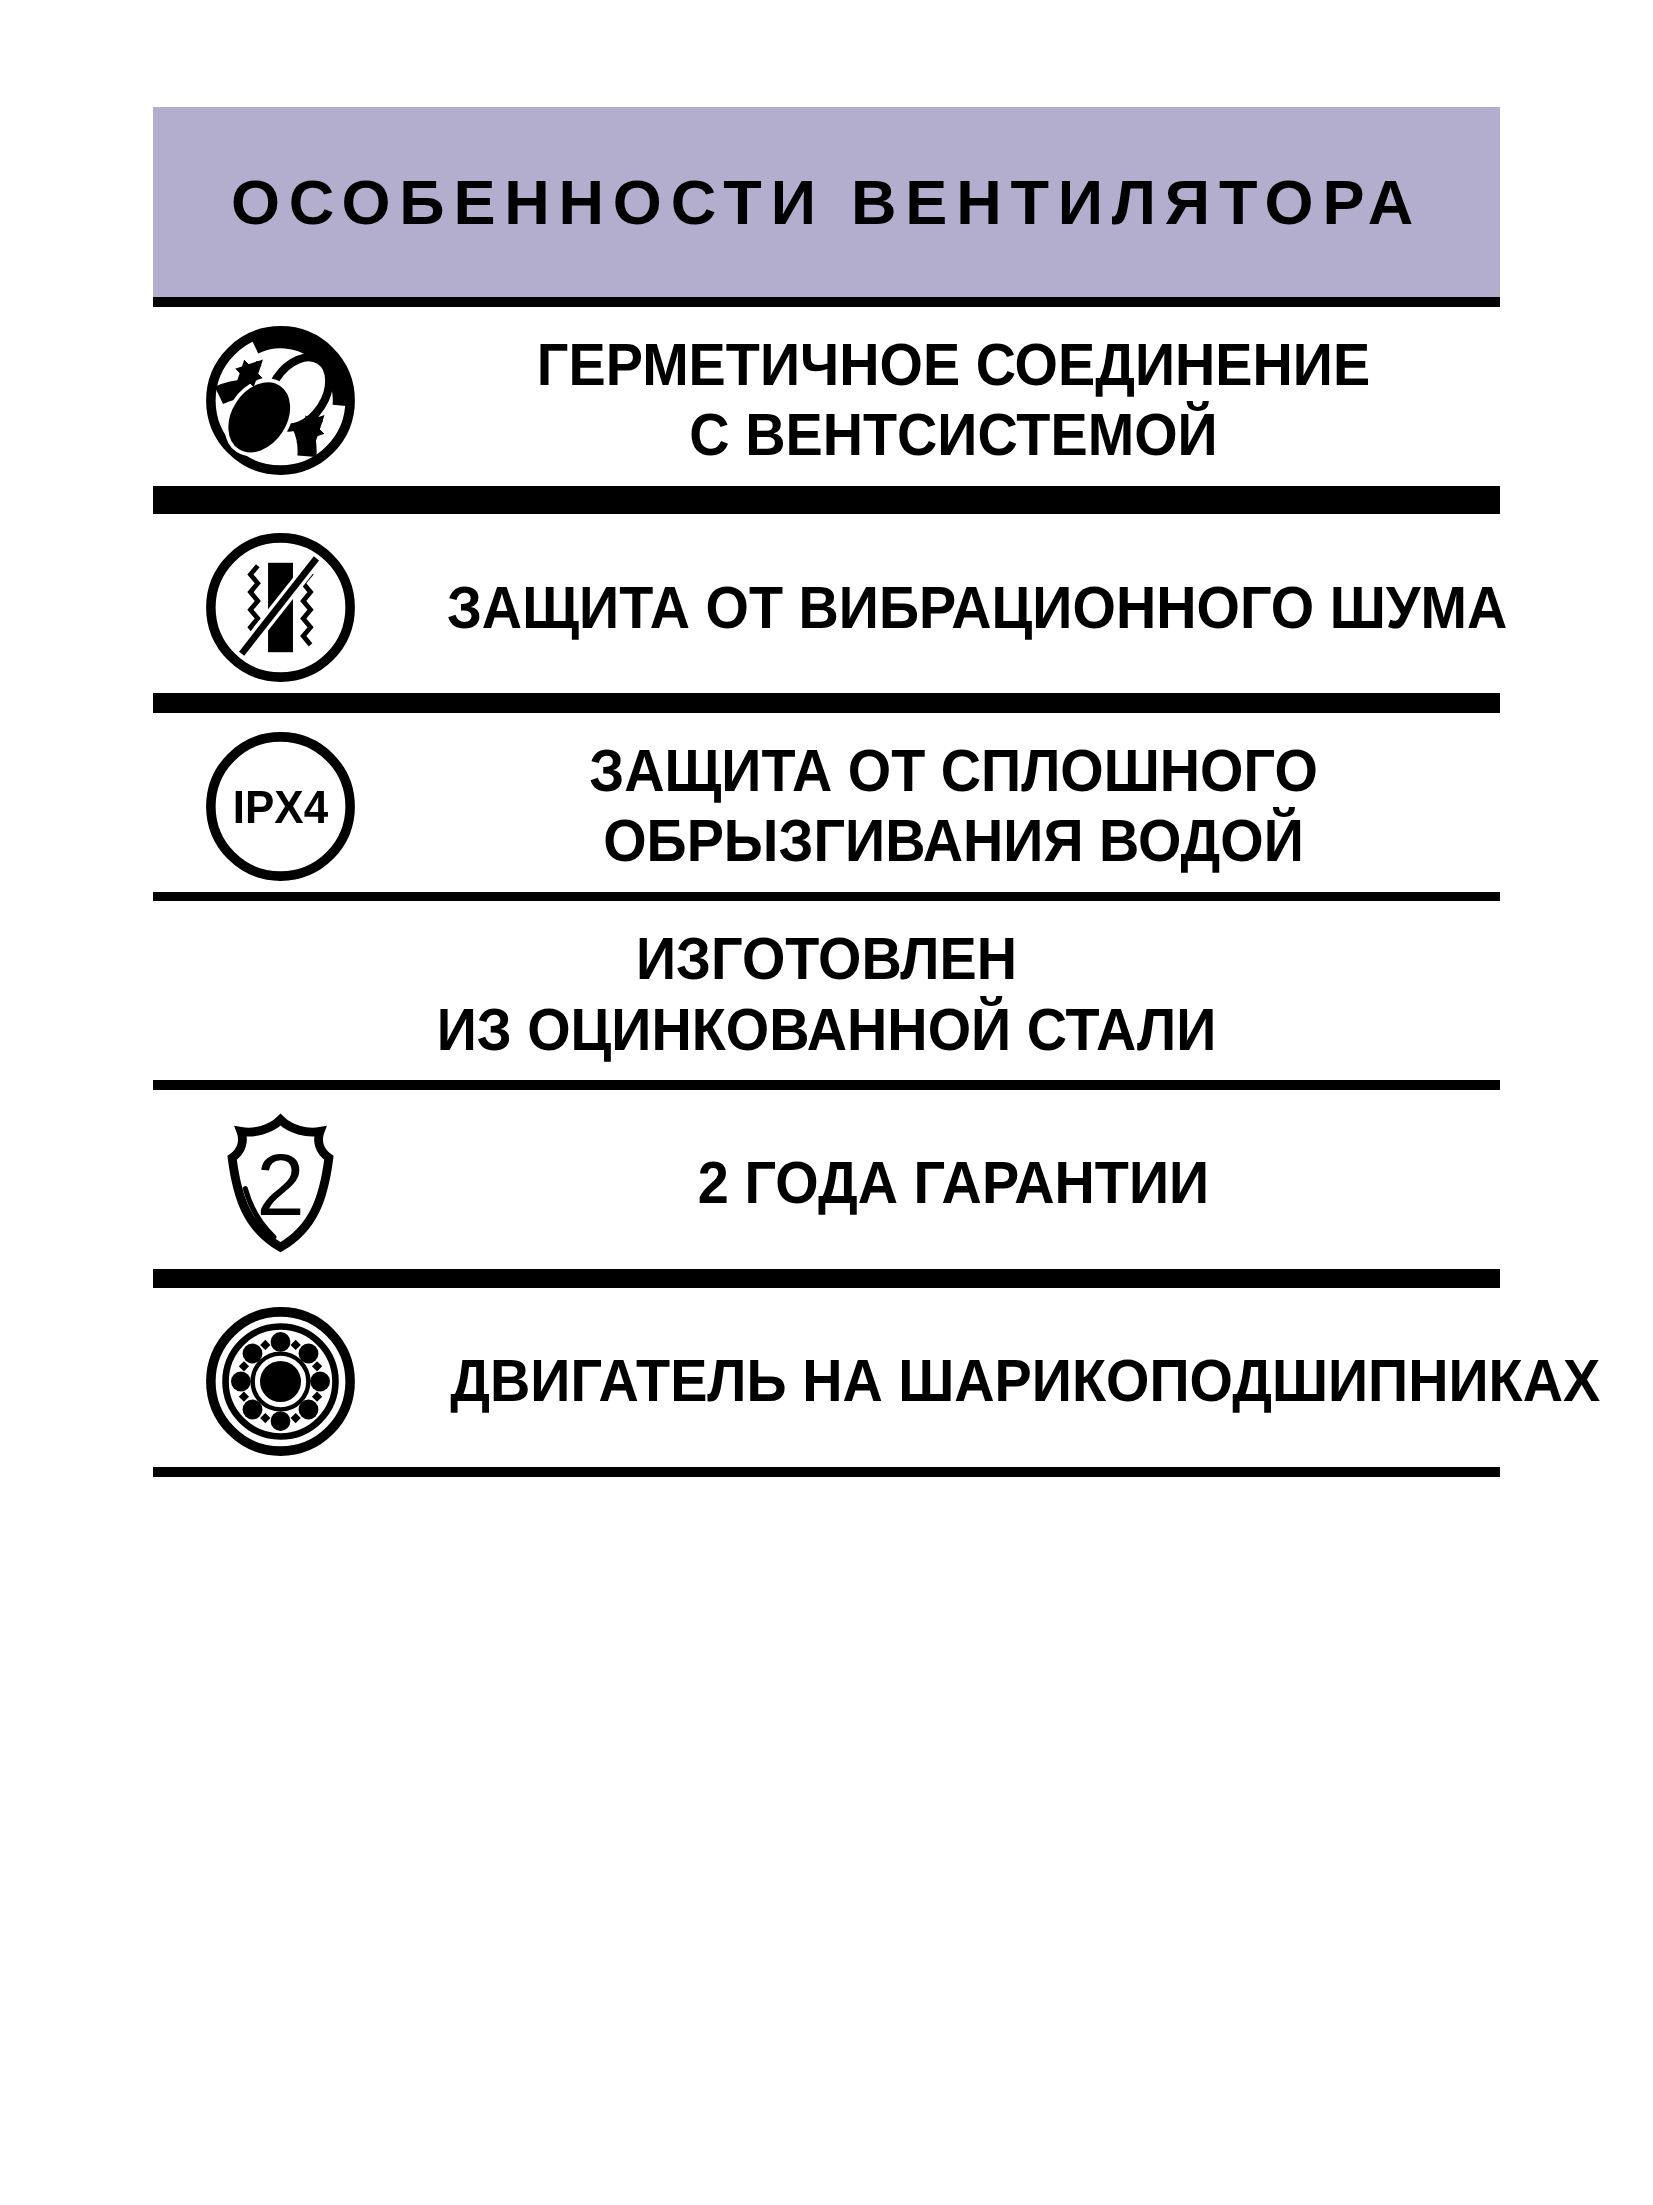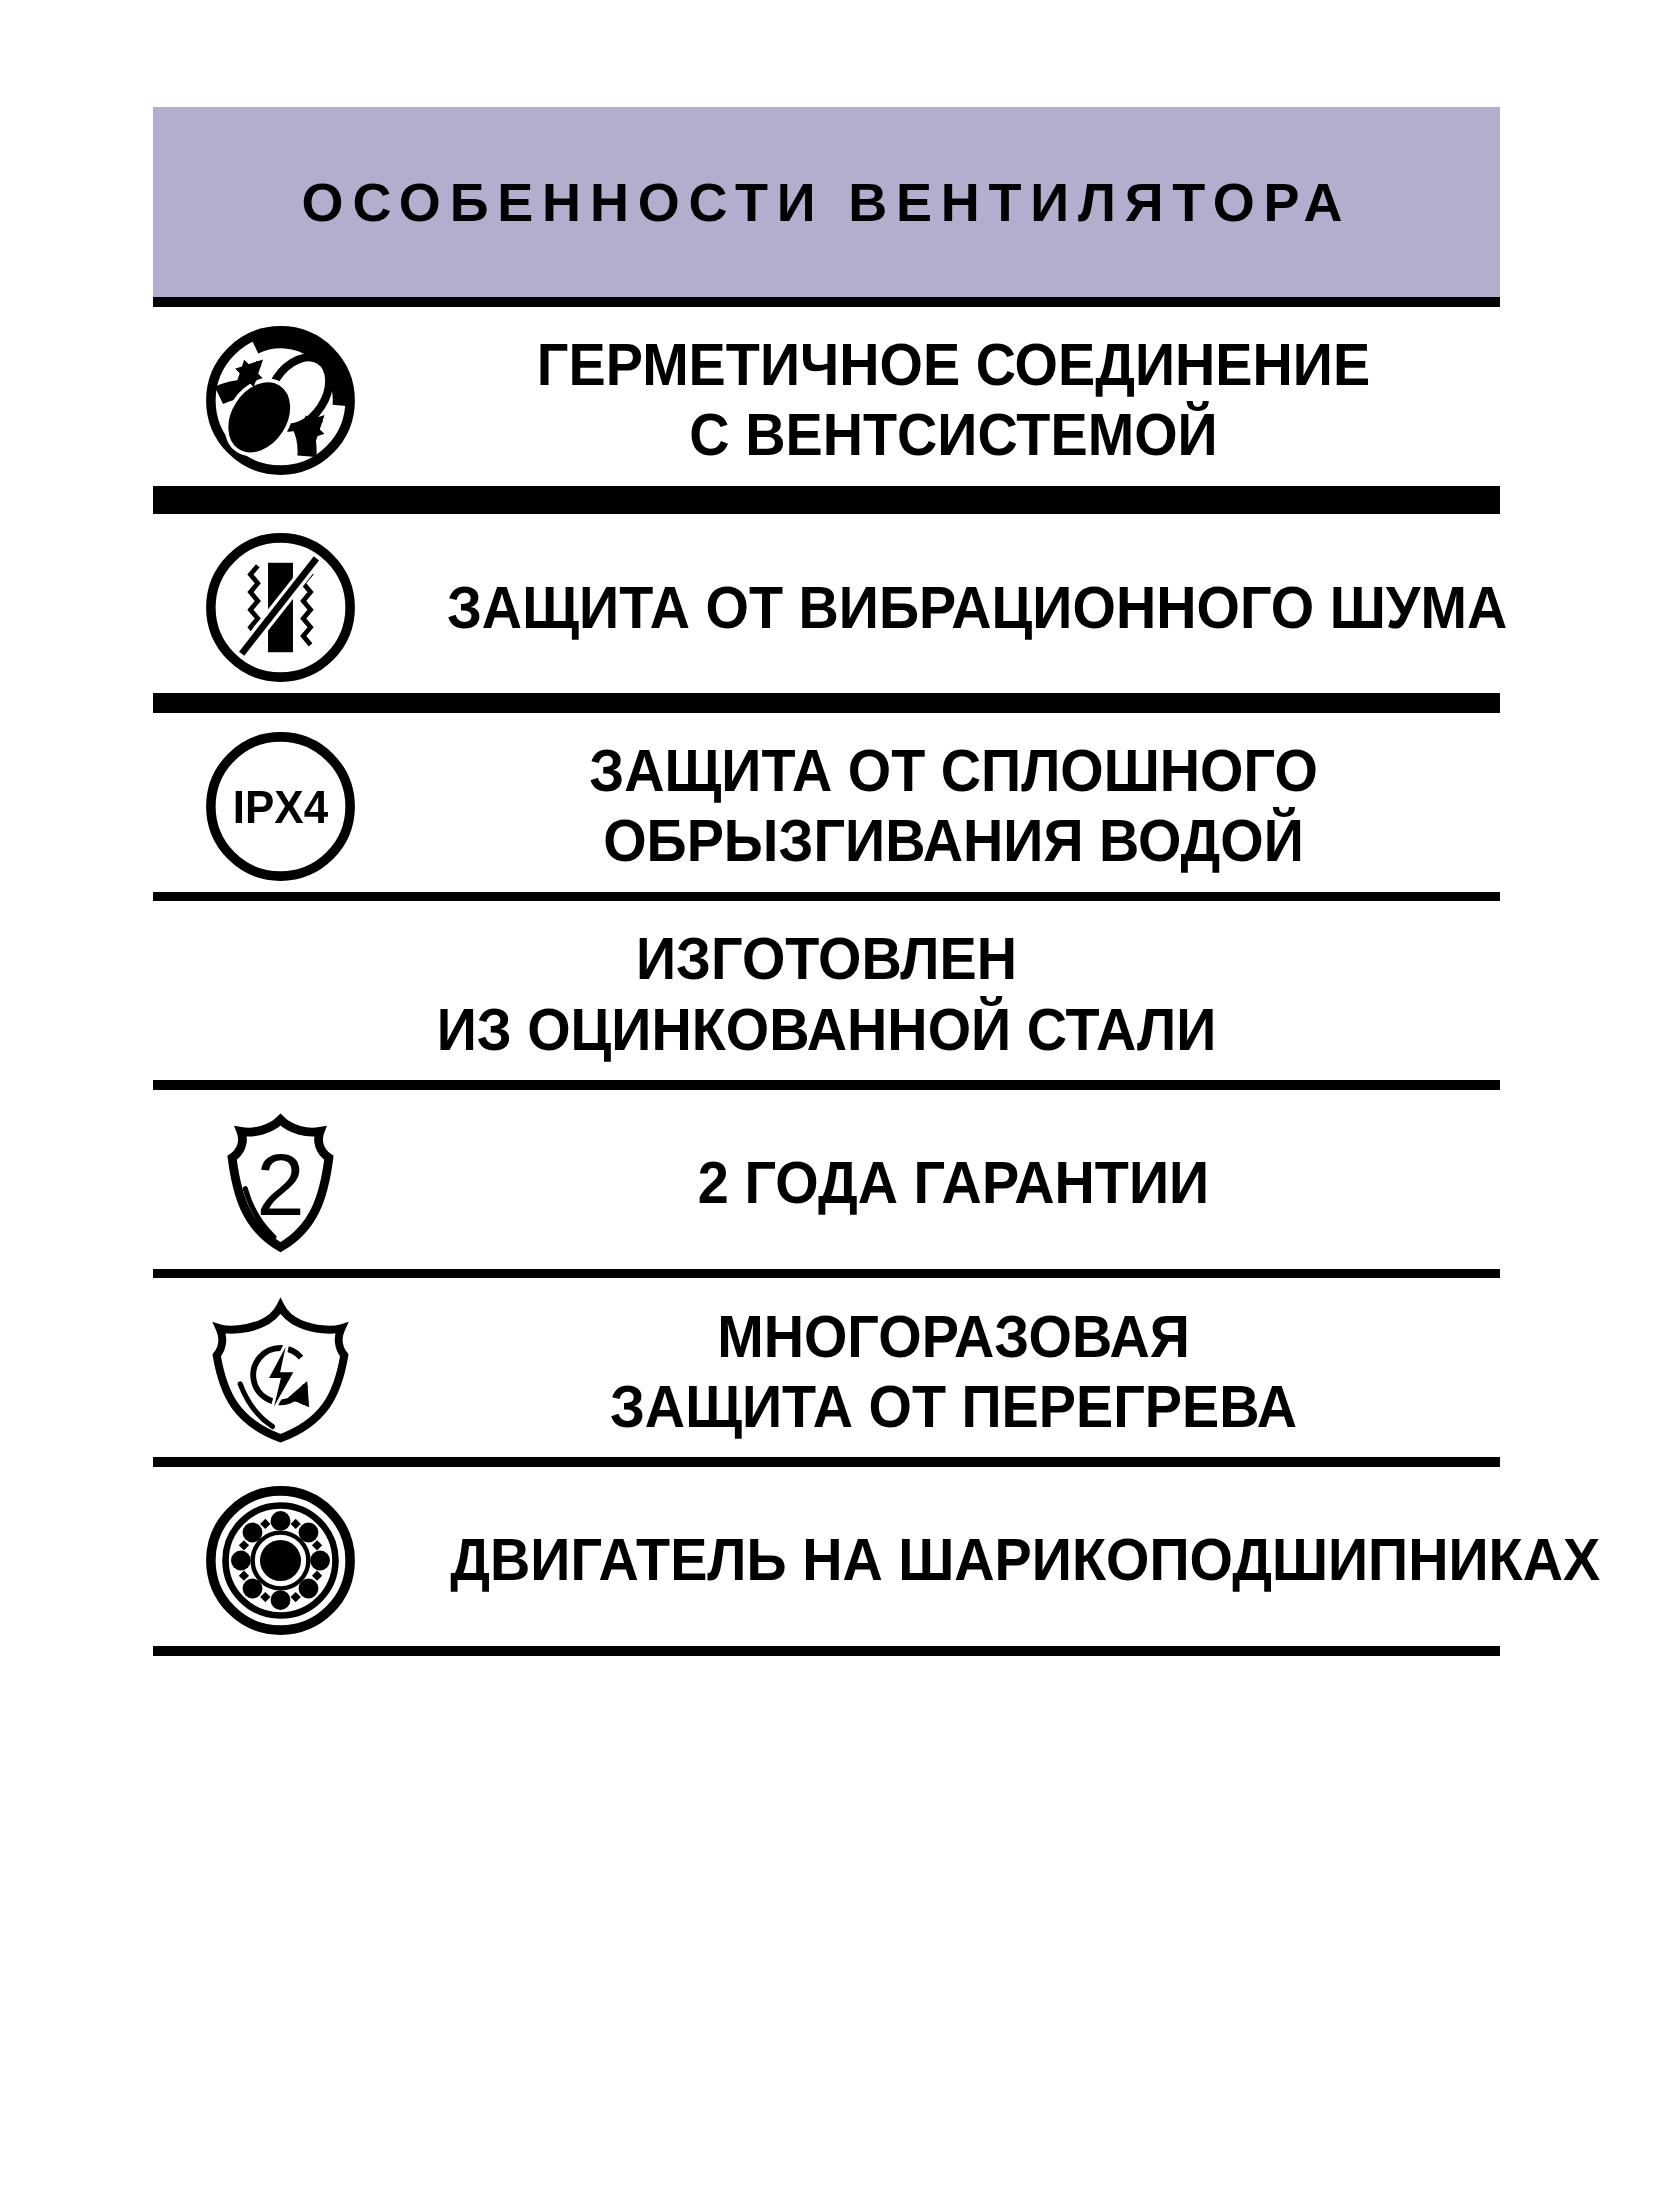--- a/index.html
+++ b/index.html
@@ -1,20 +1,20 @@
 <!DOCTYPE html>
 <html style="font-size:11.8px"><head>
 <meta charset="utf-8">
 <style>
   html,body{margin:0;padding:0;background:#fff;}
   .page{position:relative;width:1654px;height:2205px;background:#ffffff;overflow:hidden;
         font-family:"Liberation Sans",sans-serif;color:#000;}
   .content{position:absolute;left:153px;top:107px;width:1347px;}
   .header{height:190px;background:#b3adce;display:flex;align-items:center;justify-content:center;}
-  .header-title{font-size:54px;font-weight:700;letter-spacing:8.8px;white-space:nowrap;}
+  .header-title{font-size:63px;font-weight:700;letter-spacing:8.8px;white-space:nowrap;}
   .sep{height:9.6px;background:#000;}
   .row{height:171px;display:flex;align-items:center;margin-top:8px;}
   .icon-box{width:254px;flex:0 0 254px;display:flex;justify-content:center;}
   .text-box{flex:1;display:flex;flex-direction:column;align-items:center;justify-content:center;
             text-align:center;font-size:60px;font-weight:700;line-height:1.17;
             transform:scaleX(0.93);white-space:nowrap;}
   svg{display:block;}
   svg text{font-family:"Liberation Sans",sans-serif;}
 </style>
 </head>
@@ -118,36 +118,20 @@
           <text x="103" y="146" font-size="118" font-weight="400" text-anchor="middle" fill="#000">2</text>
         </svg>
       </div>
       <div class="text-box">
         <div>2 ГОДА ГАРАНТИИ</div>
       </div>
     </div>
 
     <div class="sep"></div>
 
-    <div class="row">
-      <div class="icon-box">
-        <svg width="151" height="151" viewBox="0 0 206 206">
-          <path d="M103,14 C97,26 88,33 76,38 C57,46 33,48 20,44 C26,57 24,71 16,81
-                   C25,135 44,172 103,194 C162,172 181,135 190,81 C182,71 180,57 186,44
-                   C173,48 149,46 130,38 C118,33 109,26 103,14 Z" fill="#fff" stroke="#000" stroke-width="11"></path>
-          <path d="M48,120 Q62,158 92,178" fill="none" stroke="#000" stroke-width="7" stroke-linecap="round"></path>
-          <path d="M131,84 A37,37 0 1 0 137,122" fill="none" stroke="#000" stroke-width="8" marker-end="url(#ah)"></path>
-          <polygon points="115,56 84,114 101,114 89,164 124,102 105,102" fill="#000" stroke="#fff" stroke-width="4"></polygon>
-        </svg>
-      </div>
-      <div class="text-box">
-        <div>МНОГОРАЗОВАЯ</div>
-        <div>ЗАЩИТА ОТ ПЕРЕГРЕВА</div>
-      </div>
-    </div>
 
     <div class="sep"></div>
 
     <div class="row">
       <div class="icon-box">
         <svg width="151" height="151" viewBox="0 0 206 206">
           <circle cx="103" cy="103" r="95" fill="#fff" stroke="#000" stroke-width="13"></circle>
           <circle cx="103" cy="103" r="75" fill="#fff" stroke="#000" stroke-width="9"></circle>
           <circle cx="157" cy="103" r="13.5" fill="#000"></circle>
           <circle cx="141.2" cy="64.8" r="13.5" fill="#000"></circle>

